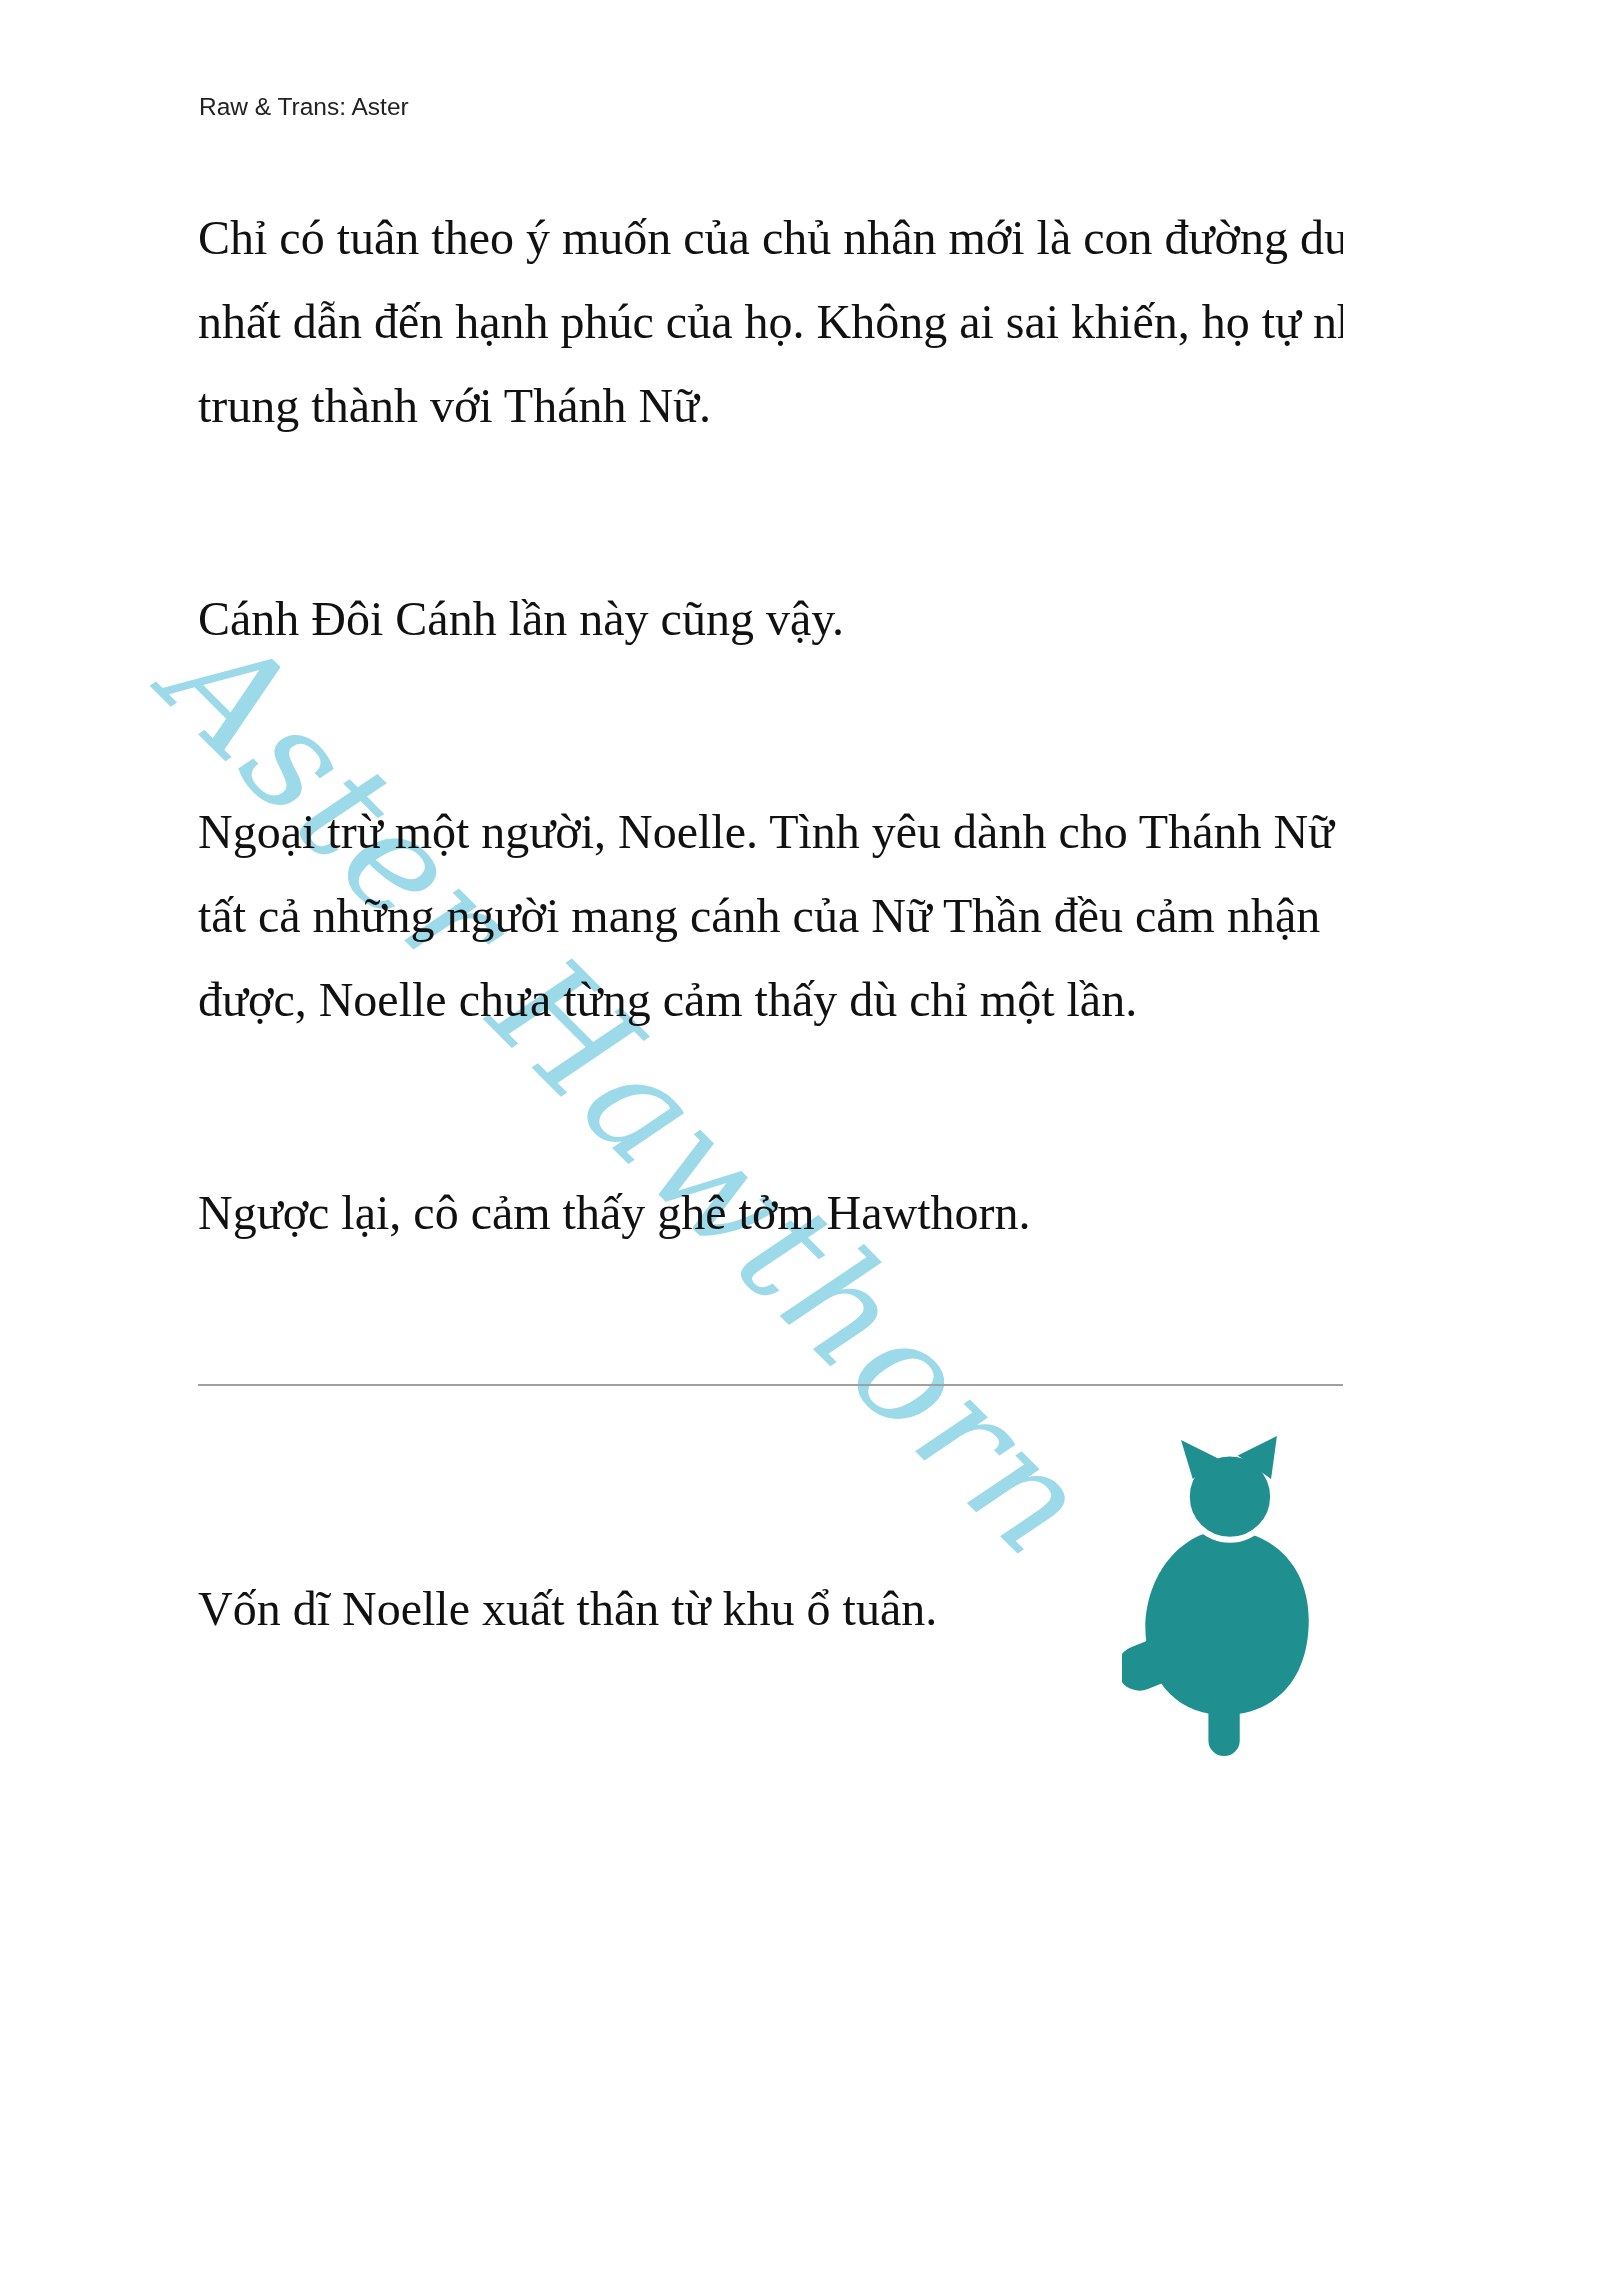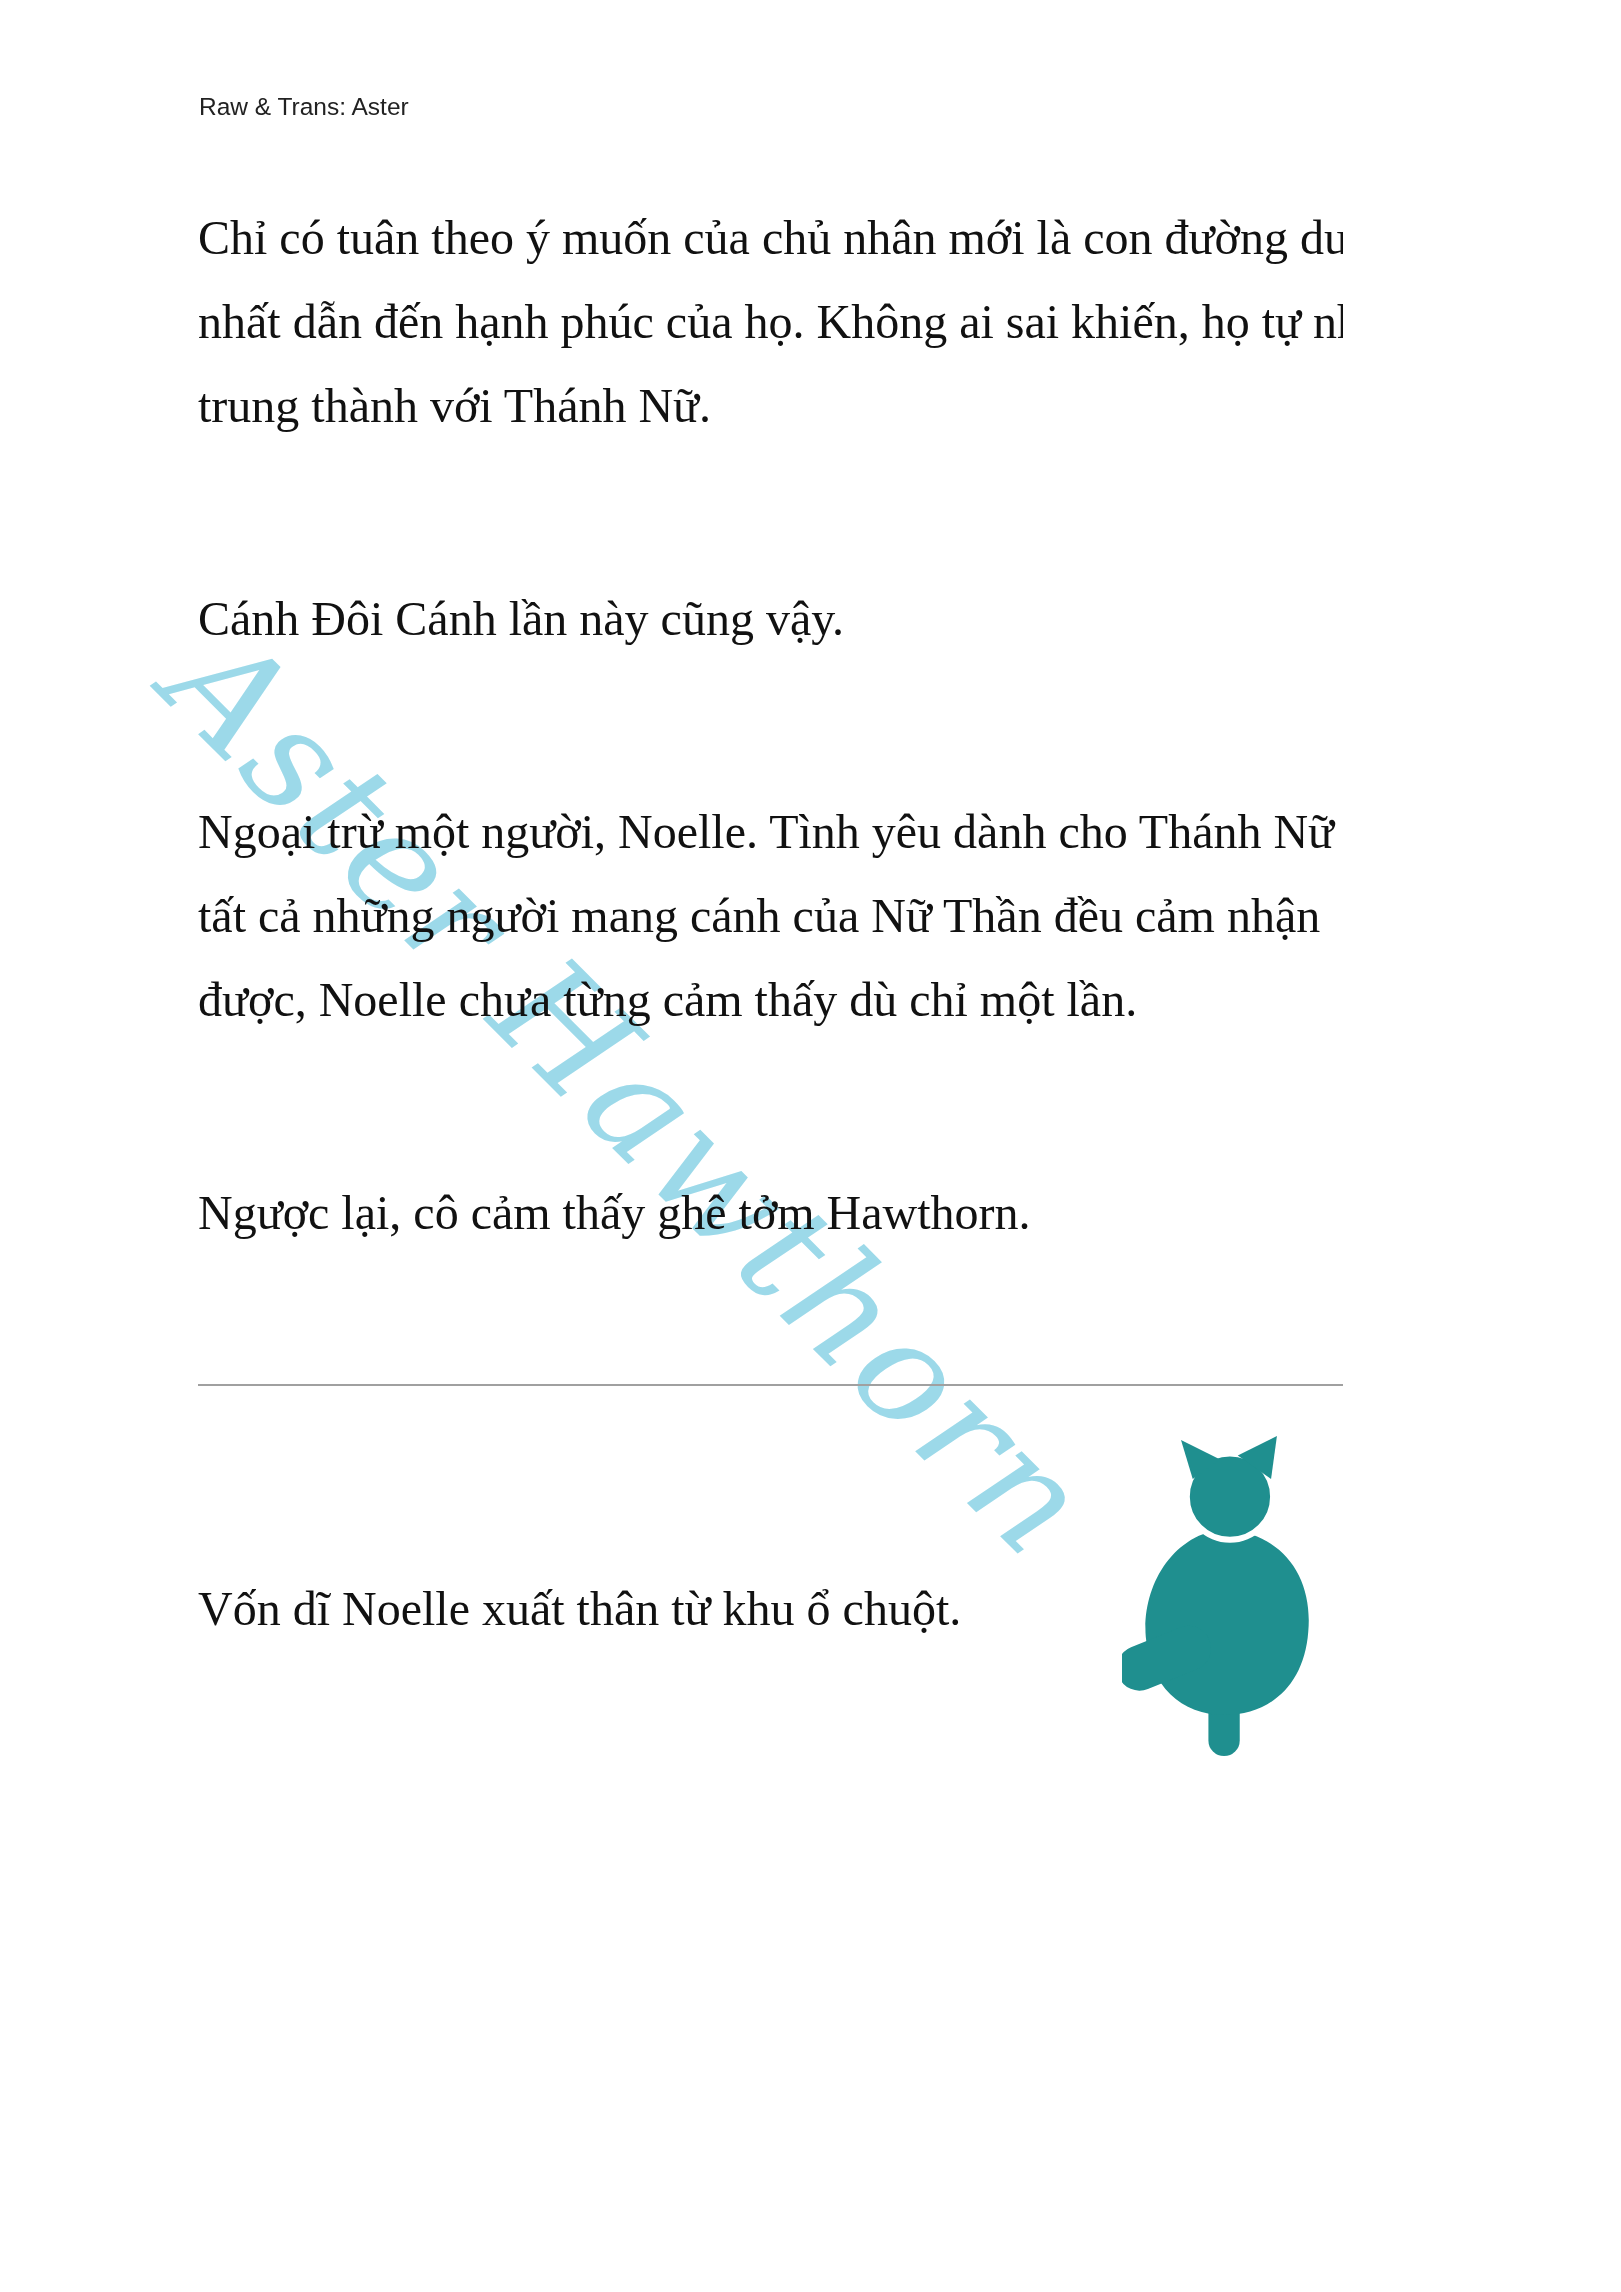--- a/index.html
+++ b/index.html
@@ -76,21 +76,21 @@
   <div class="header">Raw &amp; Trans: Aster</div>
 
   <div class="watermark" style="color: rgb(123, 205, 226);">Aster Hawthorn</div>
 
   <div class="content">
     <p>Chỉ có tuân theo ý muốn của chủ nhân mới là con đường duy nhất dẫn đến hạnh phúc của họ. Không ai sai khiến, họ tự nhiên trung thành với Thánh Nữ.</p>
     <p>Cánh Đôi Cánh lần này cũng vậy.</p>
     <p>Ngoại trừ một người, Noelle. Tình yêu dành cho Thánh Nữ mà tất cả những người mang cánh của Nữ Thần đều cảm nhận được, Noelle chưa từng cảm thấy dù chỉ một lần.</p>
     <p>Ngược lại, cô cảm thấy ghê tởm Hawthorn.</p>
     <hr class="divider" style="border-top-color: rgb(160, 160, 160);">
-    <p>Vốn dĩ Noelle xuất thân từ khu ổ chuột.</p>
+    <p>Vốn dĩ Noelle xuất thân từ khu ổ tuân.</p>
   </div>
 
   <svg class="cat" viewBox="0 0 215 330" xmlns="http://www.w3.org/2000/svg" aria-hidden="true">
 
     <rect class="cat-part" x="88" y="255" width="32" height="72" rx="16" fill="#1f8f8f"></rect>
 
     <path class="cat-part" fill="#1f8f8f" d="M105 95
              C 165 100, 195 145, 190 200
              C 186 255, 150 285, 105 285
              C 60 285, 28 255, 24 205

